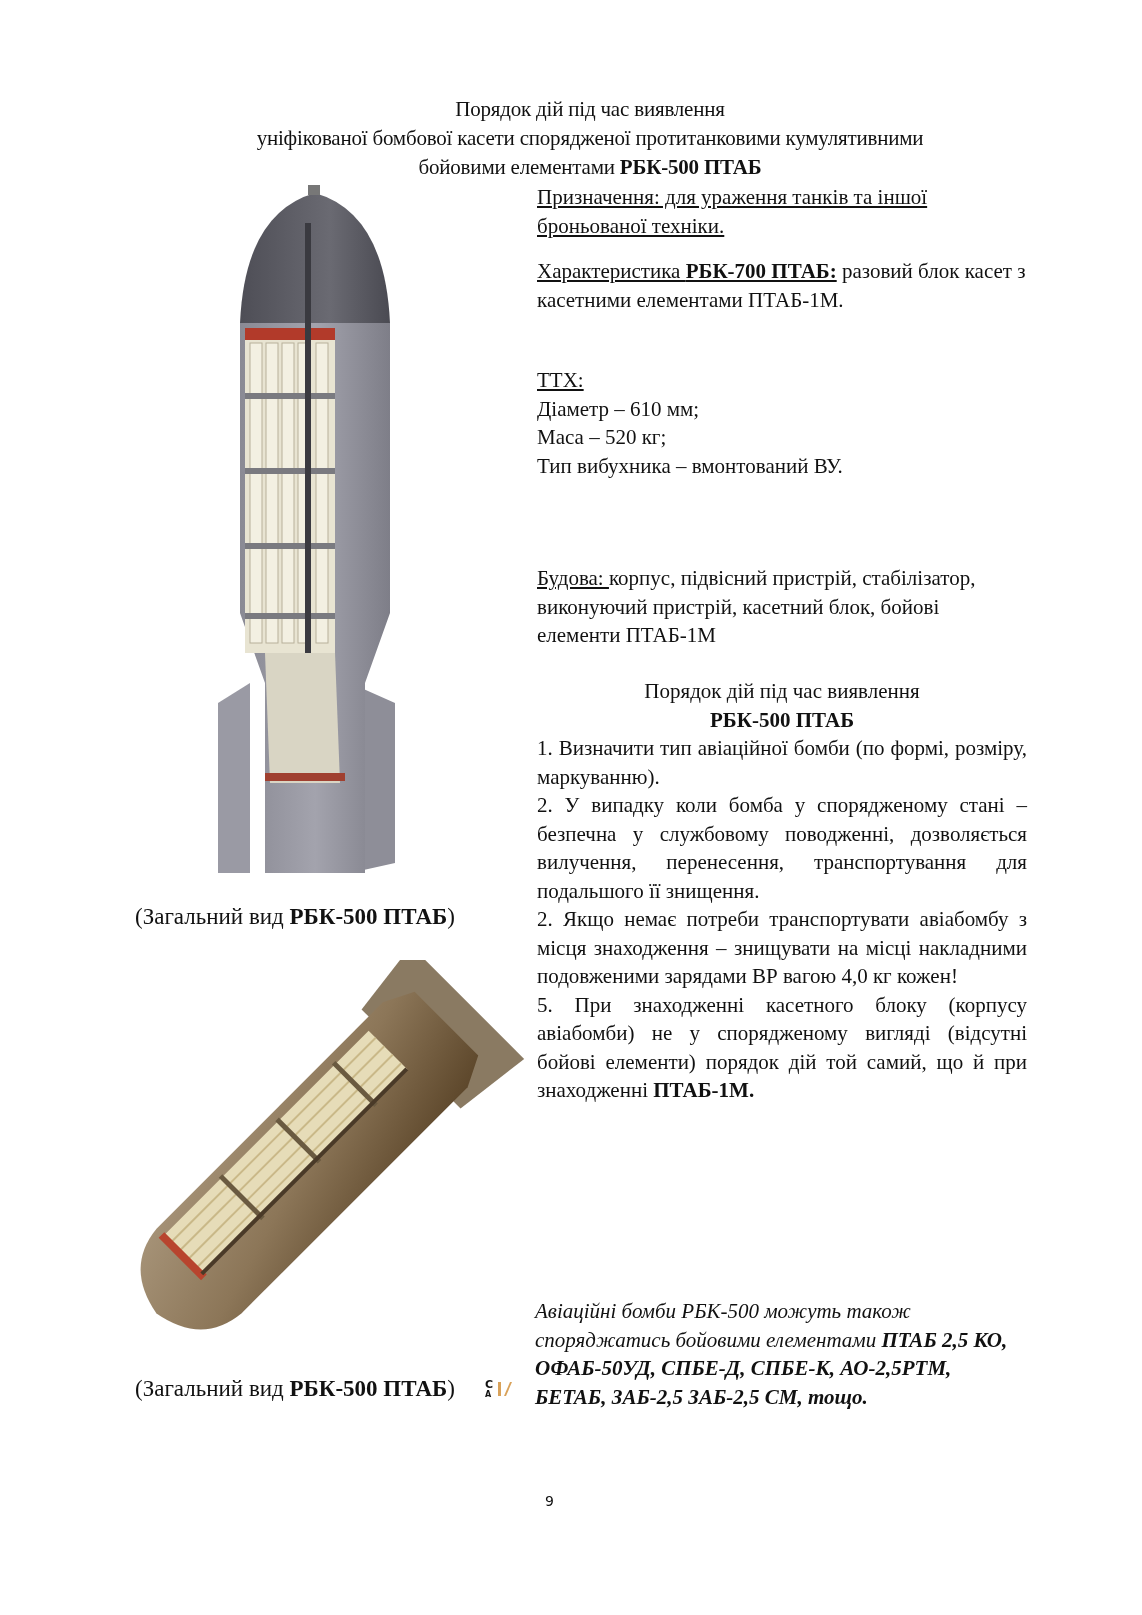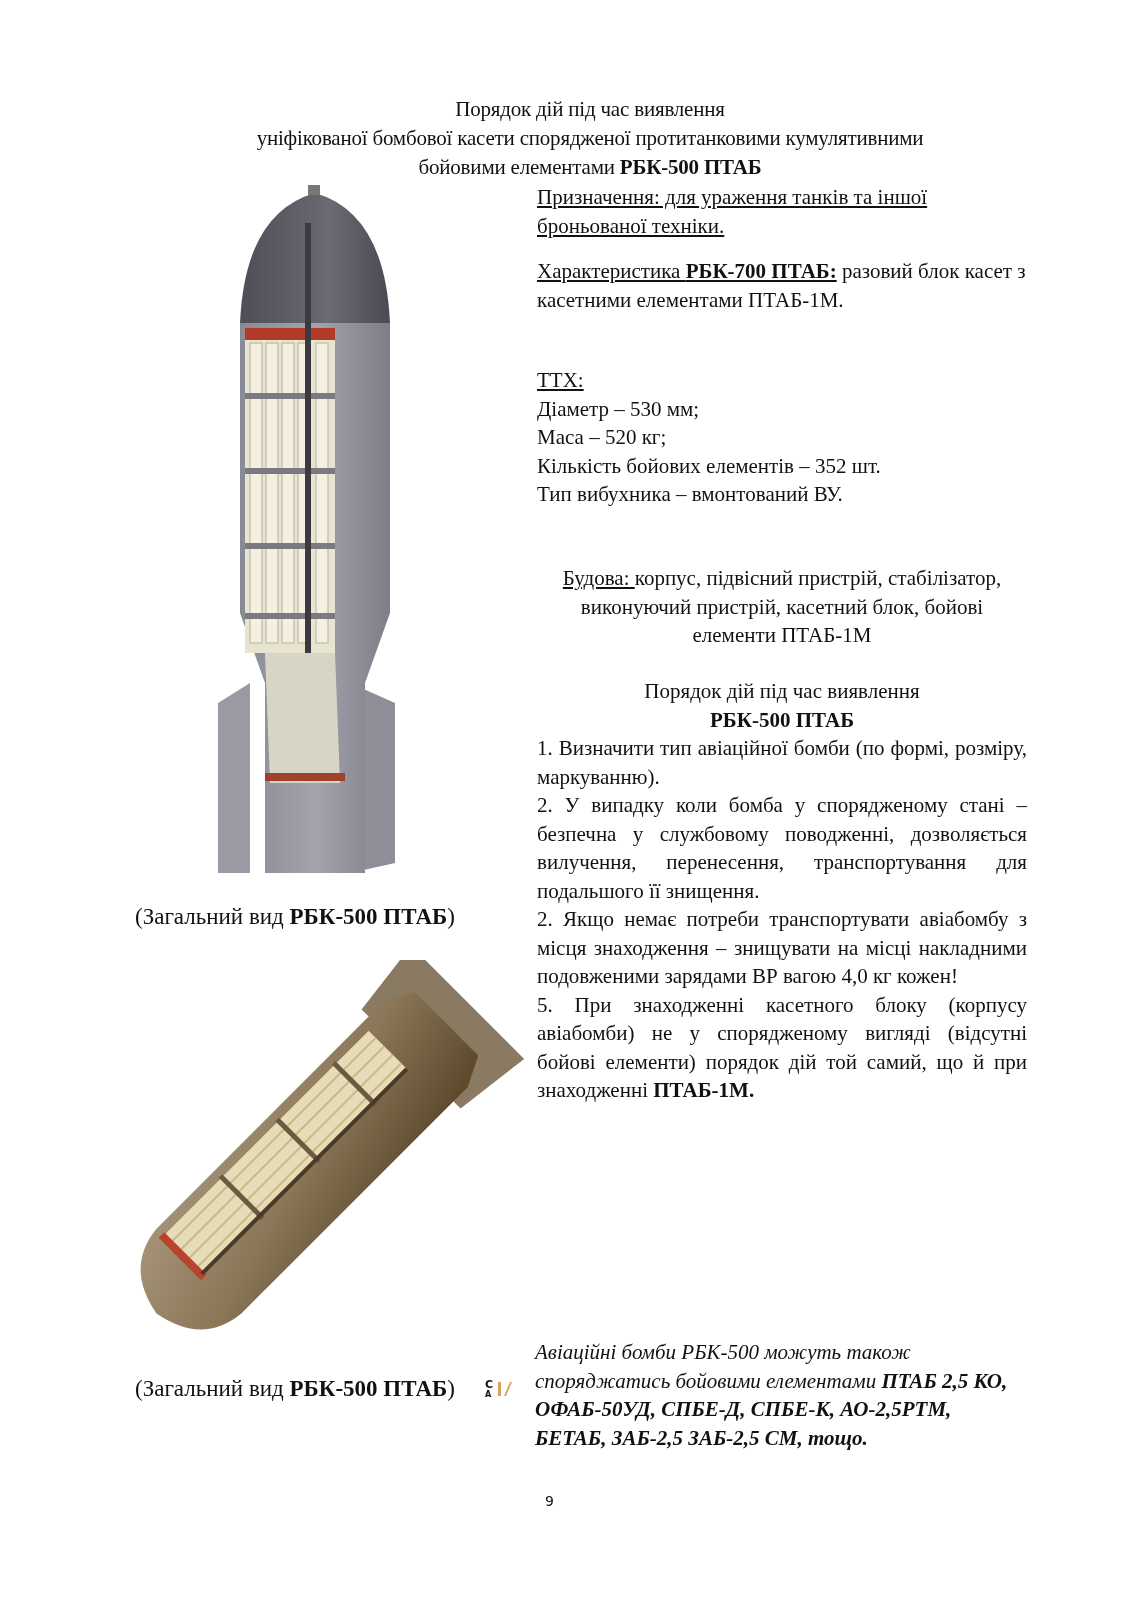--- a/index.html
+++ b/index.html
@@ -12,21 +12,21 @@
       left: 150px; width: 880px; top: 95px; text-align: center;
       font-size: 21px; line-height: 29px; letter-spacing: -0.2px;
     }
     .title b { font-weight: bold; }
     .col {
       left: 537px; width: 490px; font-size: 21px; line-height: 28.5px;
     }
     .u { text-decoration: underline; }
     .justify { text-align: justify; text-align-last: left; }
     .center { text-align: center; }
-    .italic { font-style: italic; margin-top: 41px; }
+    .italic { font-style: italic; }
     .caption {
       font-size: 23px; line-height: 28px; text-align: center; width: 400px;
     }
     .pagenum {
       left: 545px; top: 1493px; font-family: "DejaVu Sans", sans-serif;
       font-size: 14px;
     }
     .figure { overflow: visible; }
     .logo { font-family: "DejaVu Sans", sans-serif; font-size: 11px; line-height: 10px; font-weight: bold; }
   </style>
@@ -38,27 +38,26 @@
   <div>уніфікованої бомбової касети спорядженої протитанковими кумулятивними</div>
   <div><span>бойовими елементами </span><b>РБК-500 ПТАБ</b></div>
 </div>
 
 <div class="abs col u" style="top:183px;">Призначення: для ураження танків та іншої броньованої техніки.</div>
 
 <div class="abs col" style="top:257px;"><span class="u"><span>Характеристика </span><b>РБК-700 ПТАБ:</b></span><span> разовий блок касет з касетними елементами ПТАБ-1М.</span></div>
 
 <div class="abs col" style="top:366px;">
   <div class="u" style="display:inline-block">ТТХ:</div>
-  <div>Діаметр – 530 мм;</div>
+  <div>Діаметр – 610 мм;</div>
   <div>Маса – 520 кг;</div>
-  <div>Кількість бойових елементів – 352 шт.</div>
   <div>Тип вибухника – вмонтований ВУ.</div>
 </div>
 
-<div class="abs col" style="top:564px;text-align:center;"><span class="u">Будова: </span><span>корпус, підвісний пристрій, стабілізатор, виконуючий пристрій, касетний блок, бойові елементи ПТАБ-1М</span></div>
+<div class="abs col" style="top:564px;"><span class="u">Будова: </span><span>корпус, підвісний пристрій, стабілізатор, виконуючий пристрій, касетний блок, бойові елементи ПТАБ-1М</span></div>
 
 <div class="abs col" style="top:677px;">
   <div class="center">Порядок дій під час виявлення</div>
   <div class="center" style="font-weight:bold">РБК-500 ПТАБ</div>
   <div class="justify">1. Визначити тип авіаційної бомби (по формі, розміру, маркуванню).</div>
   <div class="justify">2. У випадку коли бомба у спорядженому стані – безпечна у службовому поводженні, дозволяється вилучення, перенесення, транспортування для подальшого її знищення.</div>
   <div class="justify">2. Якщо немає потреби транспортувати авіабомбу з місця знаходження – знищувати на місці накладними подовженими зарядами ВР вагою 4,0 кг кожен!</div>
   <div class="justify"><span>5. При знаходженні касетного блоку (корпусу авіабомби) не у спорядженому вигляді (відсутні бойові елементи) порядок дій той самий, що й при знаходженні </span><b>ПТАБ-1М.</b></div>
 </div>
 

